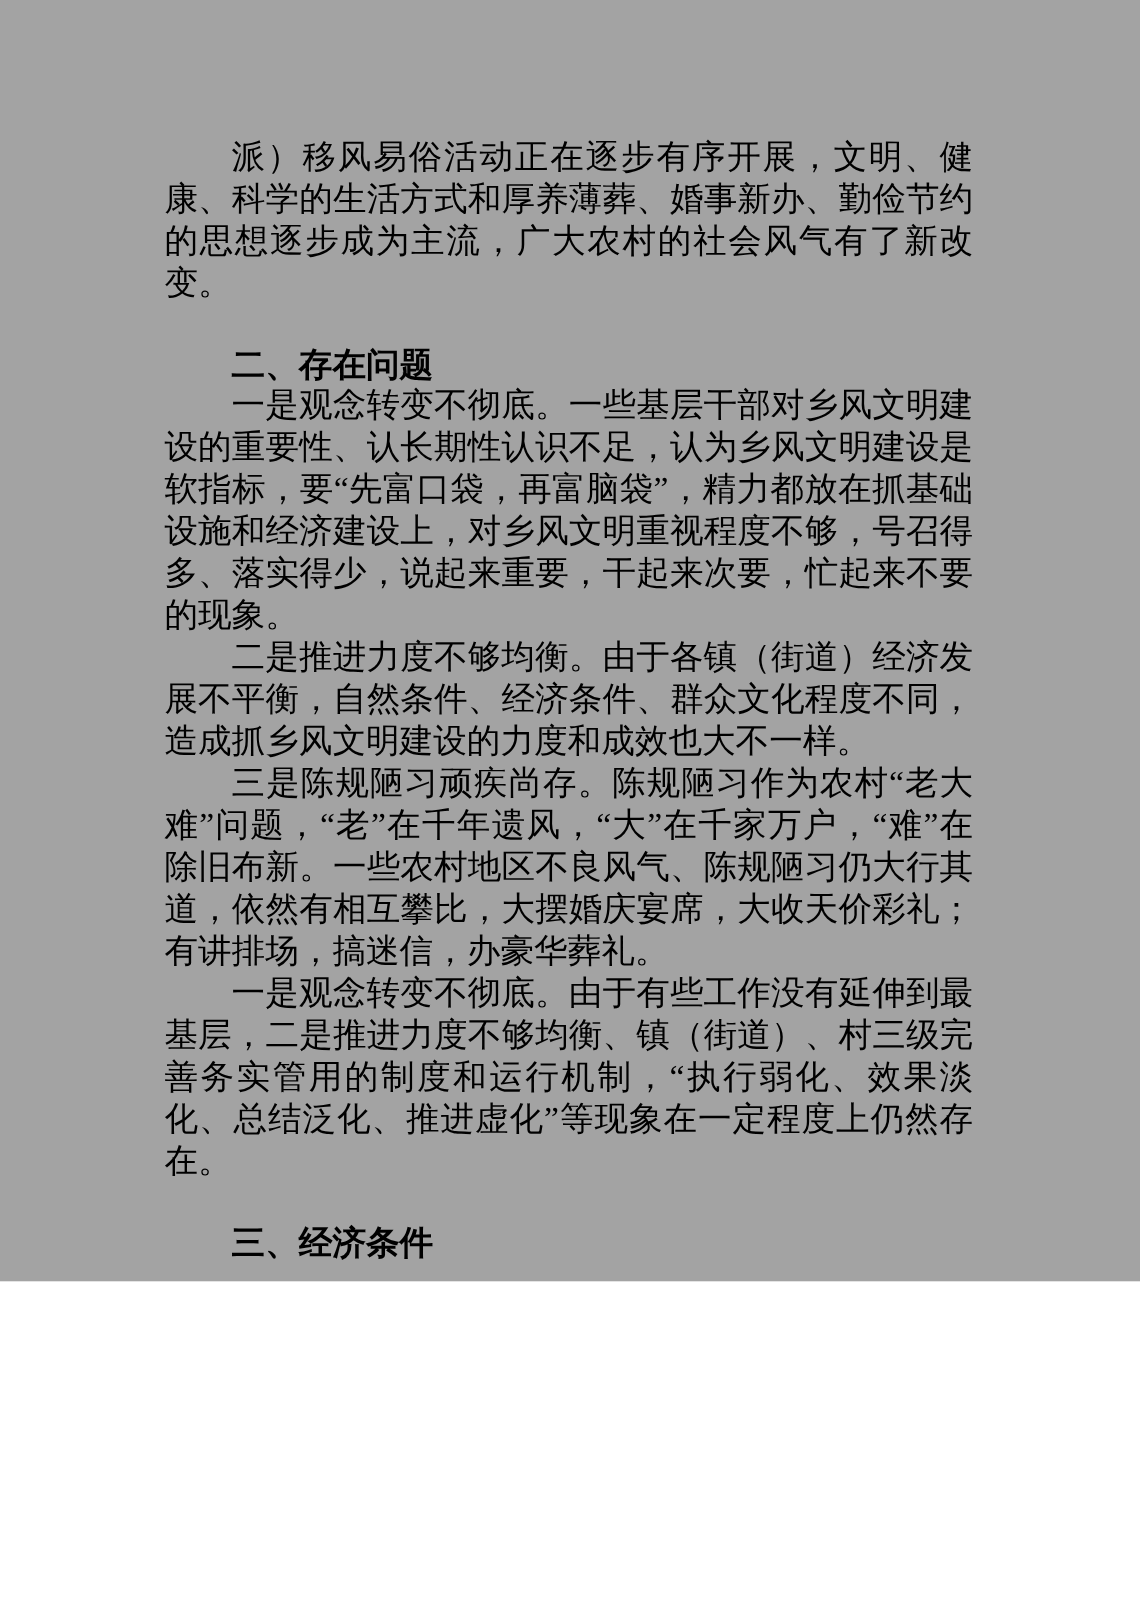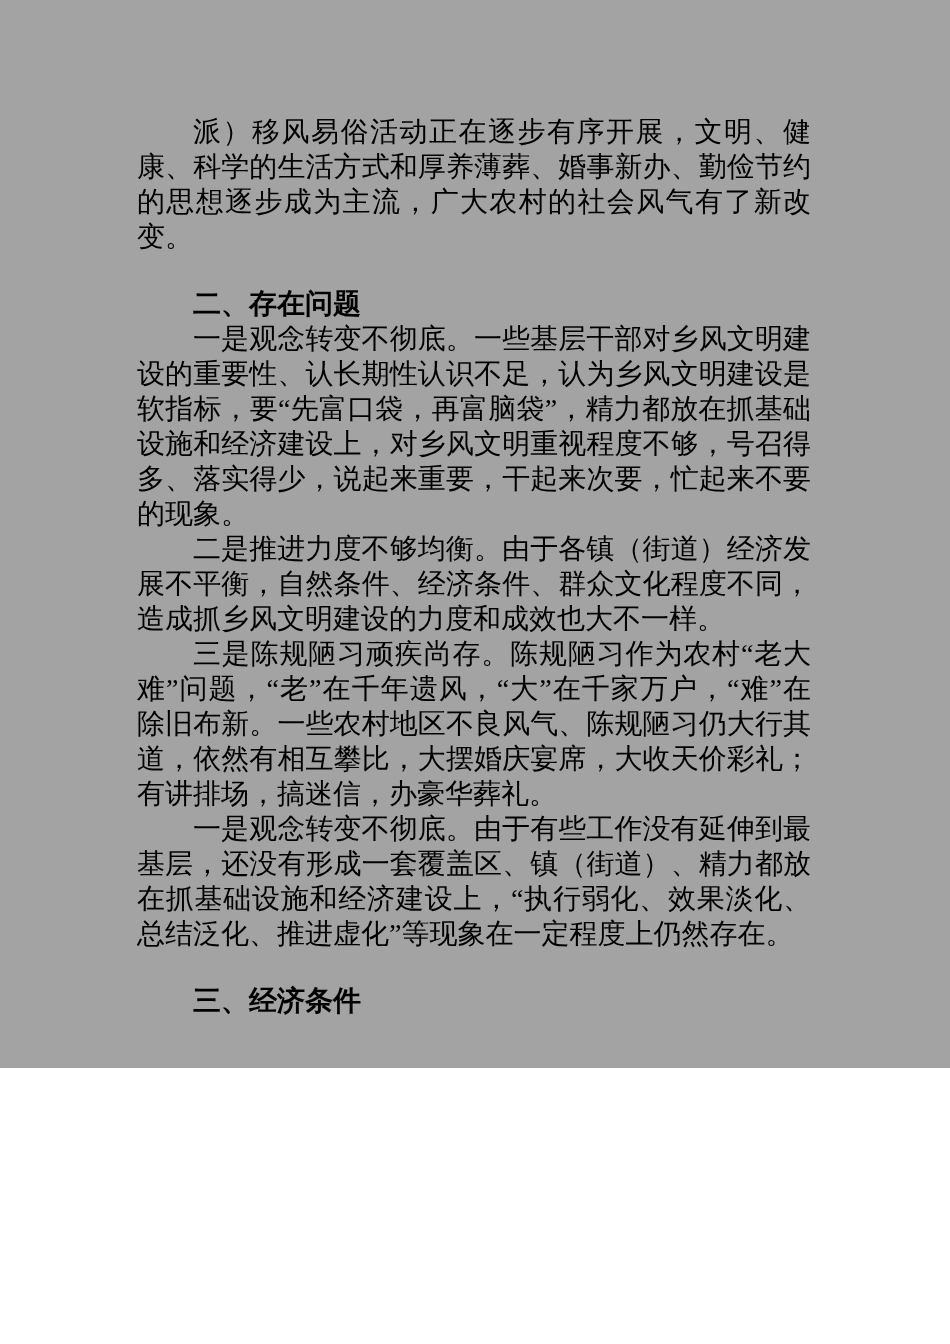--- a/index.html
+++ b/index.html
@@ -44,16 +44,16 @@
 </head>
 <body>
 
 <div class="page">
   <div id="doc-body" class="doc-body">
       <p class="para-body"><span>派）移风易俗活动正在逐步有序开展，文明、健康、科学的生活方式和厚养薄葬、婚事新办、勤俭节约的思想逐步成为主流，广大农村的社会风气有了新改变。</span></p>
       <p class="para-heading"><span>二、存在问题</span></p>
       <p class="para-body"><span class="lead-bold">一是观念转变不彻底。</span><span>一些基层干部对乡风文明建设的重要性、认长期性认识不足，认为乡风文明建设是软指标，要“先富口袋，再富脑袋”，精力都放在抓基础设施和经济建设上，对乡风文明重视程度不够，号召得多、落实得少，说起来重要，干起来次要，忙起来不要的现象。</span></p>
       <p class="para-body"><span class="lead-bold">二是推进力度不够均衡。</span><span>由于各镇（街道）经济发展不平衡，自然条件、经济条件、群众文化程度不同，造成抓乡风文明建设的力度和成效也大不一样。</span></p>
       <p class="para-body"><span class="lead-bold">三是陈规陋习顽疾尚存。</span><span>陈规陋习作为农村“老大难”问题，“老”在千年遗风，“大”在千家万户，“难”在除旧布新。一些农村地区不良风气、陈规陋习仍大行其道，依然有相互攀比，大摆婚庆宴席，大收天价彩礼；有讲排场，搞迷信，办豪华葬礼。</span></p>
-      <p class="para-body"><span class="lead-bold">一是观念转变不彻底。</span><span>由于有些工作没有延伸到最基层，还没有形成一套覆盖区、镇（街道）、精力都放在抓基础设施和经济建设上，“执行弱化、效果淡化、总结泛化、推进虚化”等现象在一定程度上仍然存在。</span></p>
+      <p class="para-body"><span class="lead-bold">一是观念转变不彻底。</span><span>由于有些工作没有延伸到最基层，二是推进力度不够均衡、镇（街道）、村三级完善务实管用的制度和运行机制，“执行弱化、效果淡化、总结泛化、推进虚化”等现象在一定程度上仍然存在。</span></p>
       <p class="para-heading"><span>三、经济条件</span></p>
     </div>
 </div>
 
 </body></html>

